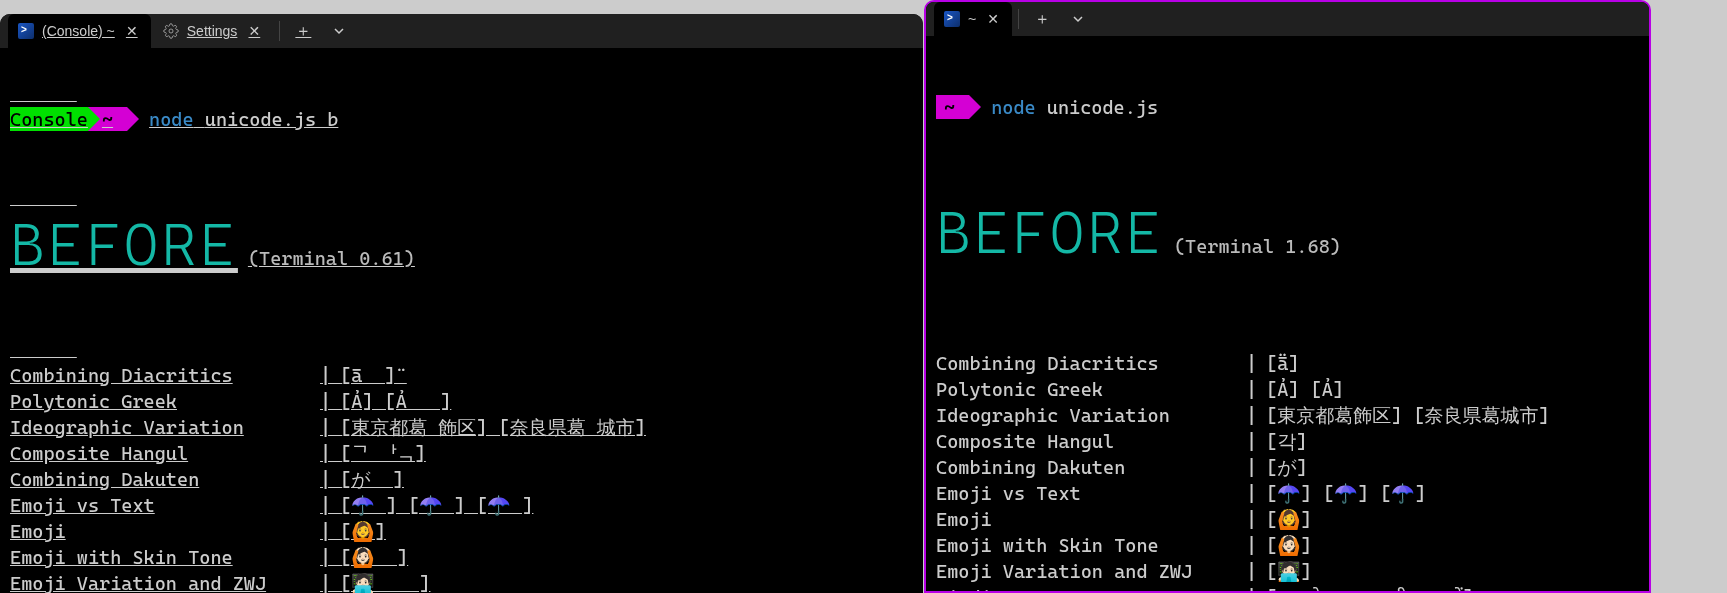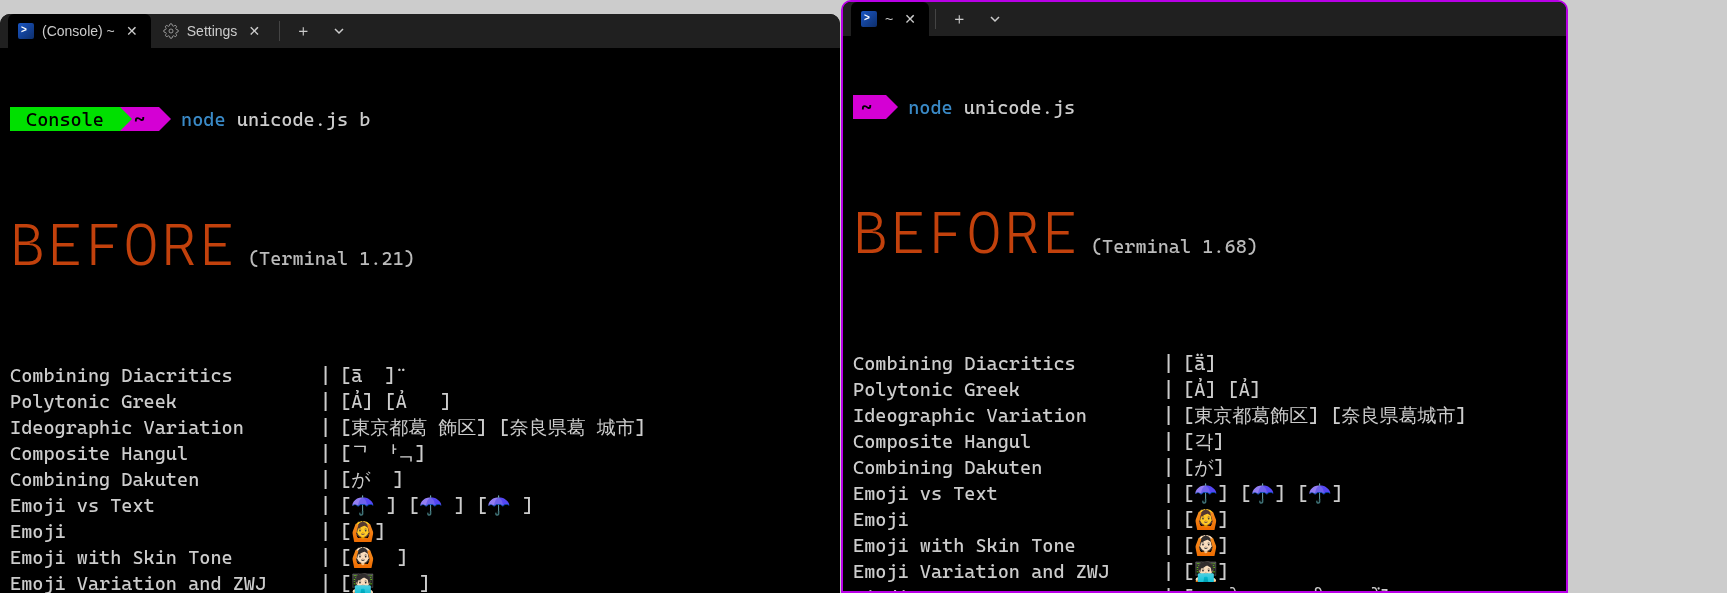--- a/index.html
+++ b/index.html
@@ -1,47 +1,47 @@
 <!DOCTYPE html>
 <html><head>
 <meta charset="utf-8">
 <style>
   * { margin: 0; padding: 0; box-sizing: border-box; }
   html, body { width: 1727px; height: 593px; background: #cccccc; font-family: 'Cascadia Code', 'Consolas', monospace; overflow: hidden; }
   .split { display: flex; width: 100%; height: 100%; }
   .pane { background: #000; color: #cccccc; display: flex; flex-direction: column; position: relative; }
-  .pane.left { width: 840px; border-top-left-radius: 10px; border-top-right-radius: 10px; margin-top: 14px; overflow: hidden;}
+  .pane.left { width: 923px; border-top-left-radius: 10px; border-top-right-radius: 10px; margin-top: 14px; overflow: hidden; text-decoration: underline;}
   .pane.right { width: 727px; border: 2px solid #b800e6; border-top-left-radius: 10px; border-top-right-radius: 10px; margin-left: 1px; margin-top: 0; overflow: hidden;}
   
   .tabbar { height: 42px; background: #202020; display: flex; align-items: center; padding-left: 8px; gap: 2px; }
   .tab { height: 34px; display: flex; align-items: center; padding: 0 10px 0 10px; gap: 8px; border-radius: 6px 6px 0 0; font-size: 14px; color: #ccc; font-family: 'Segoe UI', sans-serif; }
   .tab.active { background: #000; }
   .tab.inactive { background: transparent; justify-content: space-between; }
   .tab-icon { width: 16px; height: 16px; display:flex; align-items:center; justify-content:center;}
   .ps-icon { background: linear-gradient(135deg, #1a56c4, #0d2e6b); border-radius:2px; position:relative; }
   .ps-icon::after { content:">"; color:#fff; font-size:10px; font-weight:bold; position:absolute; left:3px; top:1px;}
   .tab-close { width:18px; height:18px; display:flex; align-items:center; justify-content:center; border-radius:3px; color:#ccc; font-size:14px;}
   .tab-sep { width:1px; height:20px; background:#444; margin:0 4px;}
   .tabbar-btn { width:34px; height:34px; display:flex; align-items:center; justify-content:center; color:#ccc; font-size:16px;}
   
   .term-body { flex:1; padding: 6px 10px 0 10px; font-size: 19px; line-height: 26px; color:#cccccc; white-space: pre; }
   
   .prompt-row { display:flex; align-items:center; gap:0; height:26px;}
-  .seg { height:24px; display:inline-flex; align-items:center; padding:0 16px; font-weight:normal;}
+  .seg { height:24px; display:inline-flex; align-items:center; padding:0 0; font-weight:normal;}
   .seg.console { background:#00e000; color:#000; }
   .seg.tilde { background:#d400d4; color:#000; padding:0 14px 0 14px; position:relative;}
   .seg.tilde::before { content:""; position:absolute; left:-12px; top:0; border-top:12px solid transparent; border-bottom:12px solid transparent; border-right:12px solid #d400d4; display:none;}
   .arrow-r { width:0; height:0; border-top:12px solid transparent; border-bottom:12px solid transparent; display:inline-block;}
   .arrow-green { border-left:12px solid #00e000; position:relative; z-index:2; margin-right:-12px;}
   .arrow-mag { border-left:12px solid #d400d4; }
   .cmd { color:#3a8ac7; margin-left:10px;}
   .arg { color:#cccccc; }
   
   .big-row { display:flex; align-items:baseline; gap:10px; margin-top:6px; margin-bottom:10px;}
-  .big-word { font-size:58px; line-height:58px; letter-spacing:4px; color:#c2410c; font-weight:300; font-family:'Cascadia Code','Consolas',monospace;}
+  .big-word { font-size:58px; line-height:58px; letter-spacing:4px; color:#14b8a6; font-weight:300; font-family:'Cascadia Code','Consolas',monospace;}
   .subver { color:#bbbbbb; font-size:19px; }
   
   .rows { }
   .r { display:flex; }
   .r .lab { width: 310px; }
   .r .pipe { width: 20px; }
   .r .val { flex:1; }
   .right .r .lab { width: 310px; }
   
   
@@ -81,21 +81,21 @@
     <div class="term-body">
       <div class="prompt-row">
         <span class="seg console">Console</span><span class="arrow-r arrow-green"></span><span class="seg tilde">~</span><span class="arrow-r arrow-mag"></span>
         <span class="cmd">node</span>
         <span>&nbsp;</span>
         <span class="arg">unicode.js b</span>
       </div>
 
       <div class="big-row">
         <span class="big-word">BEFORE</span>
-        <span class="subver">(Terminal 1.21)</span>
+        <span class="subver">(Terminal 0.61)</span>
       </div>
 
       <div class="rows" id="rows-left"><div class="r"><span class="lab">Combining Diacritics</span><span class="pipe">| </span><span class="val">[ā  ]̈ </span></div><div class="r"><span class="lab">Polytonic Greek</span><span class="pipe">| </span><span class="val">[Ἀ] [Ἀ   ]</span></div><div class="r"><span class="lab">Ideographic Variation</span><span class="pipe">| </span><span class="val">[東京都葛 飾区] [奈良県葛 城市]</span></div><div class="r"><span class="lab">Composite Hangul</span><span class="pipe">| </span><span class="val">[ᄀ ᅡᆨ]</span></div><div class="r"><span class="lab">Combining Dakuten</span><span class="pipe">| </span><span class="val">[が  ]</span></div><div class="r"><span class="lab">Emoji vs Text</span><span class="pipe">| </span><span class="val">[☂️ ] [☂️ ] [☂️ ]</span></div><div class="r"><span class="lab">Emoji</span><span class="pipe">| </span><span class="val">[🙆]</span></div><div class="r"><span class="lab">Emoji with Skin Tone</span><span class="pipe">| </span><span class="val">[🙆🏻  ]</span></div><div class="r"><span class="lab">Emoji Variation and ZWJ</span><span class="pipe">| </span><span class="val">[🧑🏻‍💻    ]</span></div></div>
 
       
     </div>
   </div>
 
   <div class="pane right">
     <div class="tabbar">

